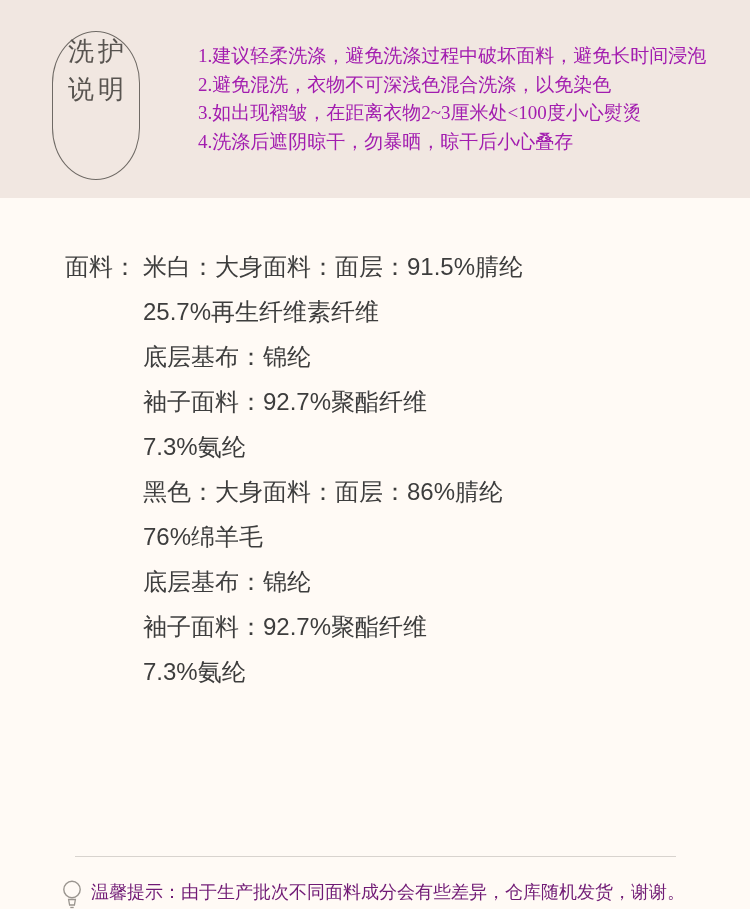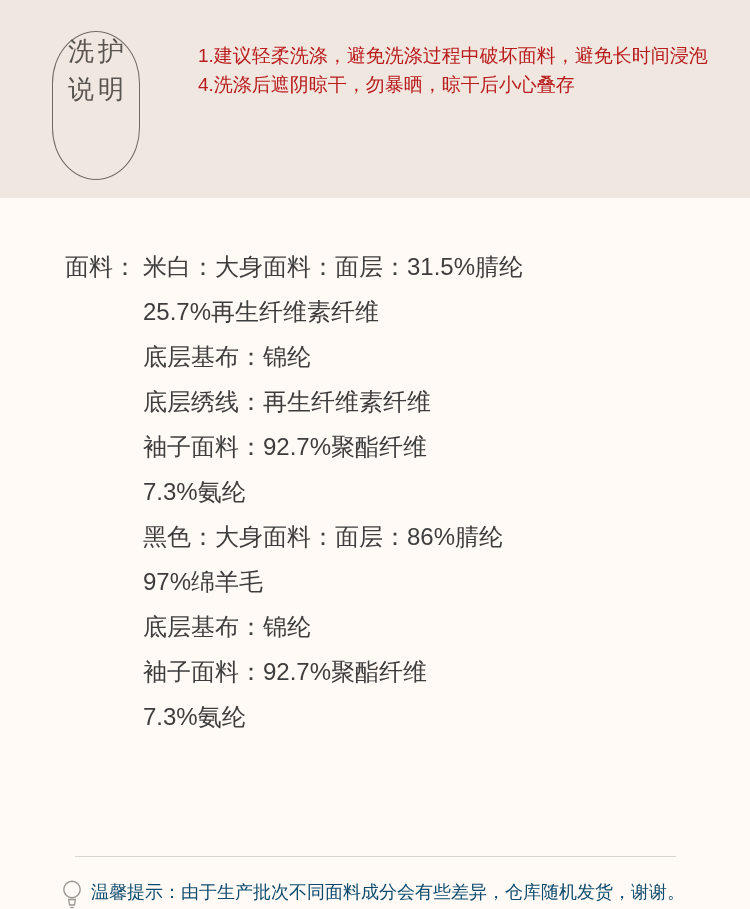--- a/index.html
+++ b/index.html
@@ -41,23 +41,24 @@
     font-size: 26px;
     line-height: 38px;
     letter-spacing: 4px;
     text-indent: 4px;
   }
   .care-list {
     position: absolute;
     left: 198px;
     top: 42px;
     width: 540px;
-    color: #b91c1c;
+    color: #a21caf;
     font-size: 19px;
     line-height: 28.5px;
+    font-family: Liberation Serif, serif;
   }
 
   
   .fabric {
     position: absolute;
     left: 0;
     top: 244px;
     width: 750px;
     padding-left: 143px;
     color: #3d3d3d;
@@ -89,54 +90,55 @@
   }
   .bulb {
     display: inline-block;
     width: 23px;
     height: 32px;
     flex: 0 0 auto;
     margin-top: 1px;
   }
   .tip-text {
     margin-left: 7px;
-    color: #0c4a6e;
+    color: #701a75;
     font-size: 18px;
     line-height: 30px;
     white-space: nowrap;
   }
 </style>
 </head>
 <body>
 
 <div class="page">
 
   <div class="banner">
     <div class="badge">
       <span>洗护</span>
       <span>说明</span>
     </div>
     <div class="care-list">
       <div class="care-line">1.建议轻柔洗涤，避免洗涤过程中破坏面料，避免长时间浸泡</div>
+      <div class="care-line">2.避免混洗，衣物不可深浅色混合洗涤，以免染色</div>
+      <div class="care-line">3.如出现褶皱，在距离衣物2~3厘米处&lt;100度小心熨烫</div>
       <div class="care-line">4.洗涤后遮阴晾干，勿暴晒，晾干后小心叠存</div>
     </div>
   </div>
 
   <div class="fabric">
     <div class="fabric-line">
       <span class="fabric-label">面料：</span>
-      <span>米白：大身面料：面层：31.5%腈纶</span>
+      <span>米白：大身面料：面层：91.5%腈纶</span>
     </div>
     <div class="fabric-line">25.7%再生纤维素纤维</div>
     <div class="fabric-line">底层基布：锦纶</div>
-    <div class="fabric-line">底层绣线：再生纤维素纤维</div>
     <div class="fabric-line">袖子面料：92.7%聚酯纤维</div>
     <div class="fabric-line">7.3%氨纶</div>
     <div class="fabric-line">黑色：大身面料：面层：86%腈纶</div>
-    <div class="fabric-line">97%绵羊毛</div>
+    <div class="fabric-line">76%绵羊毛</div>
     <div class="fabric-line">底层基布：锦纶</div>
     <div class="fabric-line">袖子面料：92.7%聚酯纤维</div>
     <div class="fabric-line">7.3%氨纶</div>
   </div>
 
   <div class="divider"></div>
 
   <div class="tip">
     <span class="bulb">
       <svg width="23" height="32" viewBox="0 0 23 32" fill="none" xmlns="http://www.w3.org/2000/svg">

